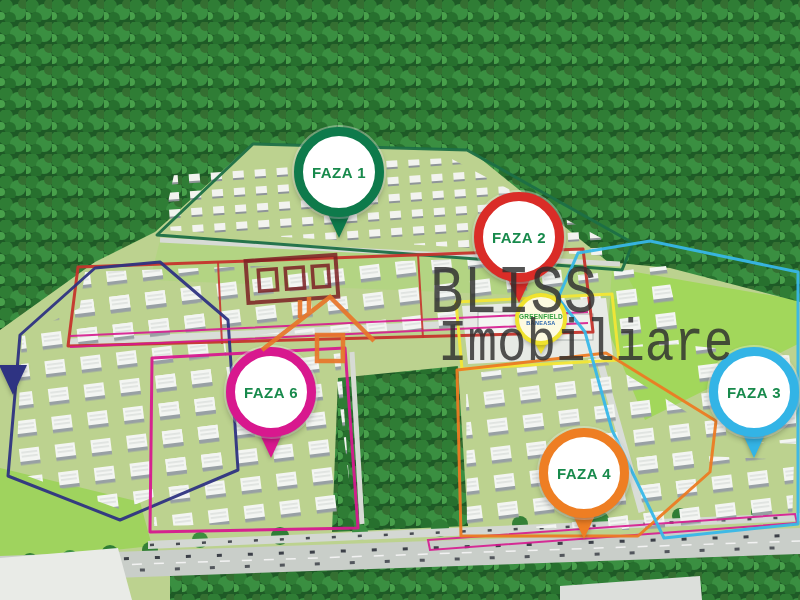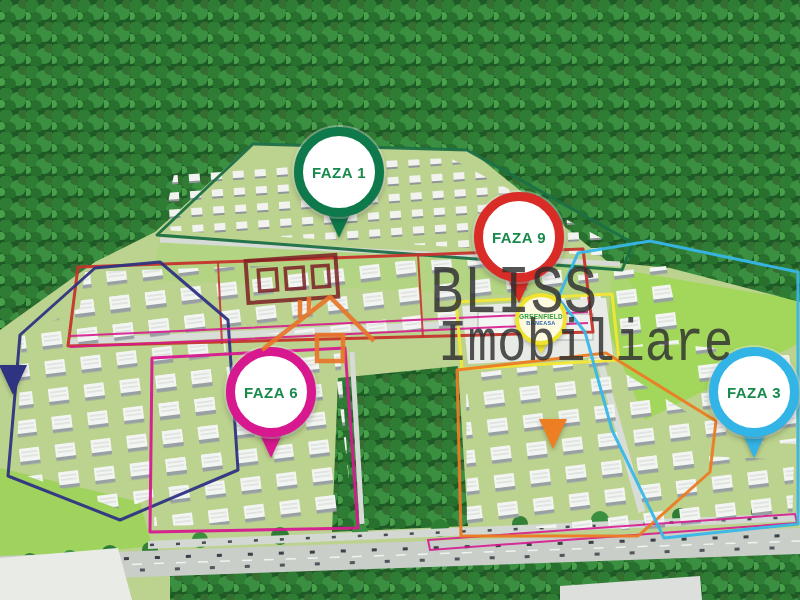--- a/index.html
+++ b/index.html
@@ -129,33 +129,36 @@
 <div id="pins" style="--label-color: #188a4c;">
   <div class="pin" style="left: 294px; top: 127px; --pin: #0e7a4b;">
     <div class="pin-circle">
       <span class="pin-label">FAZA 1</span>
     </div>
     <div class="pin-tail"></div>
   </div>
 
   <div class="pin" style="left: 474px; top: 192px; --pin: #da2c27;">
     <div class="pin-circle">
-      <span class="pin-label">FAZA 9</span>
+      <span class="pin-label">FAZA 2</span>
     </div>
     <div class="pin-tail"></div>
   </div>
 
   <div class="pin" style="left: 709px; top: 347px; --pin: #33b4e6;">
     <div class="pin-circle">
       <span class="pin-label">FAZA 3</span>
     </div>
     <div class="pin-tail"></div>
   </div>
 
   <div class="pin" style="left: 539px; top: 428px; --pin: #ee7e23;">
+    <div class="pin-circle">
+      <span class="pin-label">FAZA 4</span>
+    </div>
     <div class="pin-tail"></div>
   </div>
 
   <div class="pin" style="left: -1px; top: 374px; --pin: #2e3382;">
     <div class="pin-tail"></div>
   </div>
 
   <div class="pin" style="left: 226px; top: 347px; justify-content: center; --pin: #d8188e;">
     <div class="pin-circle">
       <span class="pin-label">FAZA 6</span>

